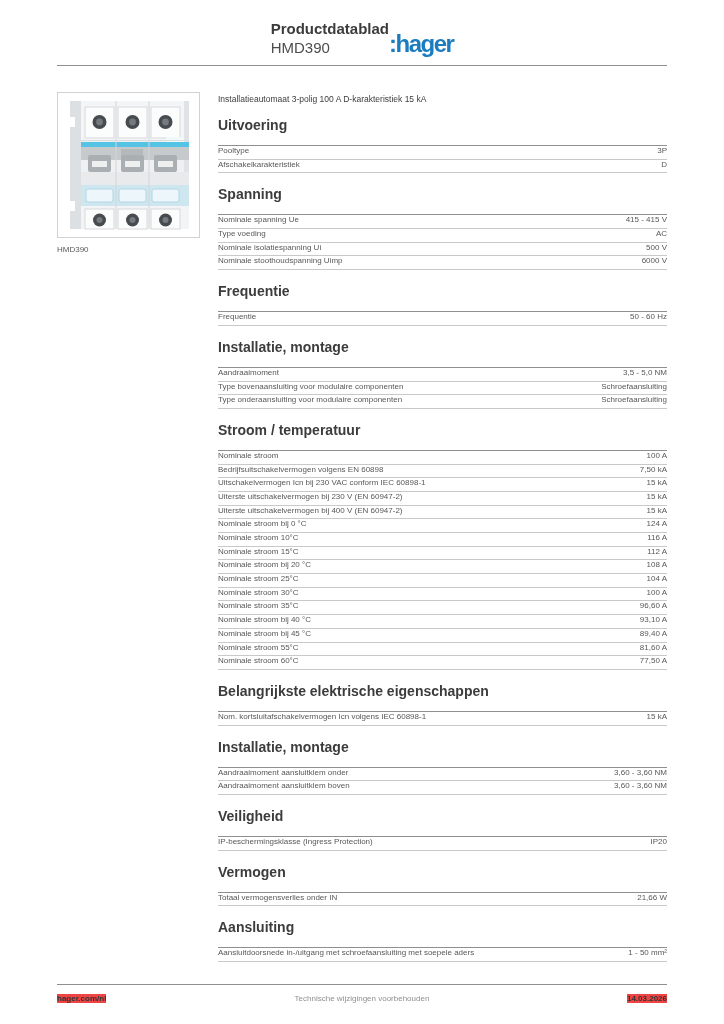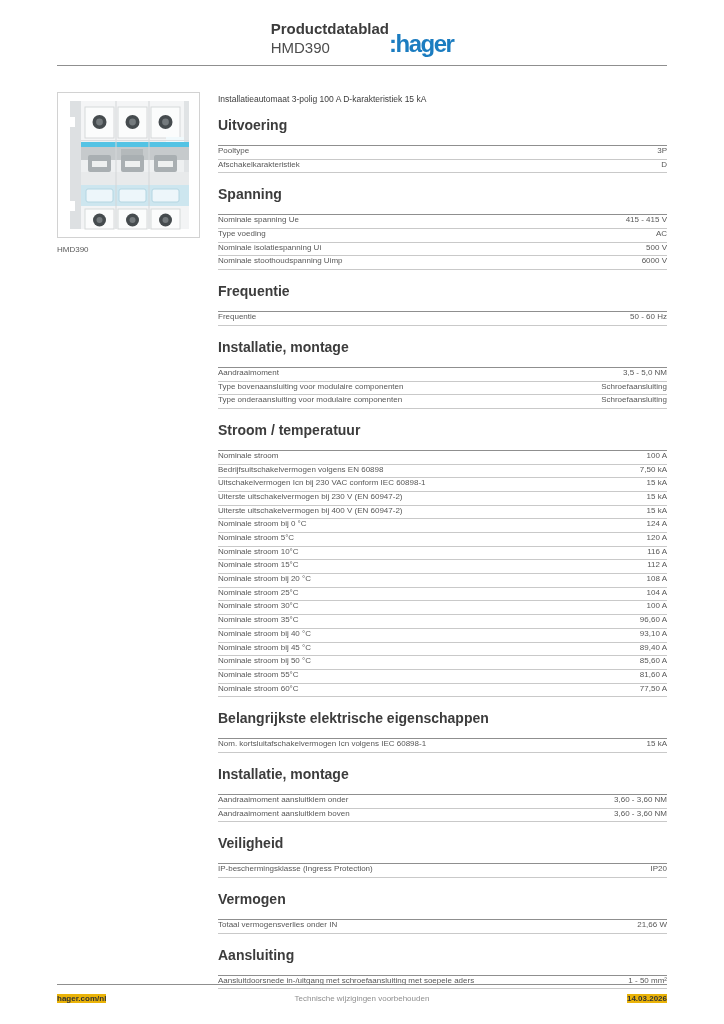--- a/index.html
+++ b/index.html
@@ -39,21 +39,21 @@
   .spec-row .val { white-space:nowrap; text-align:right; }
   
   .ftr { position:absolute; top:984px; left:57px; right:57px; }
   .ftr-rule { border:0; border-top:1px solid #8f8f8f; }
   .ftr-row { margin-top:9px; display:flex; justify-content:space-between;
              align-items:baseline; font-size:8px; }
   .ftr-left  { font-weight:bold; color:#333; cursor:pointer; }
   .ftr-center{ color:#8f8f8f; position:absolute; left:0; right:0; text-align:center; }
   .ftr-right { font-weight:bold; color:#333; }
   .ftr-row { position:relative; }
-  .ftr-left,.ftr-right { position:relative; z-index:1; background:#eab308; }
+  .ftr-left,.ftr-right { position:relative; z-index:1; background:#ef4444; }
 </style>
 </head>
 <body>
 
 <div class="page">
 
   <div class="hdr">
     <div>
       <div class="hdr-title">Productdatablad</div>
       <div class="hdr-sub">HMD390</div>
@@ -210,24 +210,20 @@
             </div>
             <div class="spec-row">
               <span class="lbl">Uiterste uitschakelvermogen bij 400 V (EN 60947-2)</span>
               <span class="val">15 kA</span>
             </div>
             <div class="spec-row">
               <span class="lbl">Nominale stroom bij 0 °C</span>
               <span class="val">124 A</span>
             </div>
             <div class="spec-row">
-              <span class="lbl">Nominale stroom 5°C</span>
-              <span class="val">120 A</span>
-            </div>
-            <div class="spec-row">
               <span class="lbl">Nominale stroom 10°C</span>
               <span class="val">116 A</span>
             </div>
             <div class="spec-row">
               <span class="lbl">Nominale stroom 15°C</span>
               <span class="val">112 A</span>
             </div>
             <div class="spec-row">
               <span class="lbl">Nominale stroom bij 20 °C</span>
               <span class="val">108 A</span>
@@ -244,24 +240,20 @@
               <span class="lbl">Nominale stroom 35°C</span>
               <span class="val">96,60 A</span>
             </div>
             <div class="spec-row">
               <span class="lbl">Nominale stroom bij 40 °C</span>
               <span class="val">93,10 A</span>
             </div>
             <div class="spec-row">
               <span class="lbl">Nominale stroom bij 45 °C</span>
               <span class="val">89,40 A</span>
-            </div>
-            <div class="spec-row">
-              <span class="lbl">Nominale stroom bij 50 °C</span>
-              <span class="val">85,60 A</span>
             </div>
             <div class="spec-row">
               <span class="lbl">Nominale stroom 55°C</span>
               <span class="val">81,60 A</span>
             </div>
             <div class="spec-row">
               <span class="lbl">Nominale stroom 60°C</span>
               <span class="val">77,50 A</span>
             </div>
           </section>

